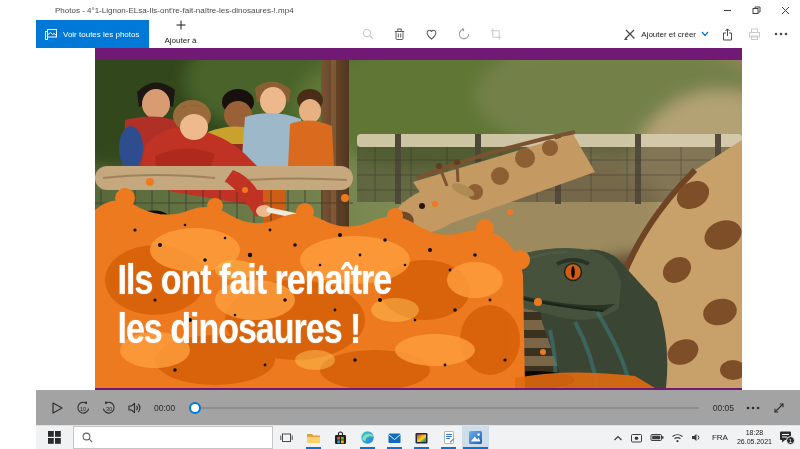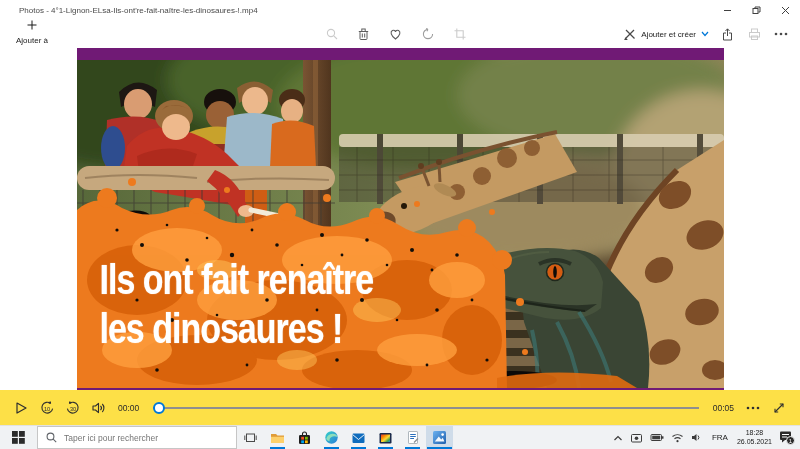--- a/index.html
+++ b/index.html
@@ -1,18 +1,18 @@
 <!DOCTYPE html>
 <html><head>
 <meta charset="utf-8">
 <style>
   * { box-sizing:border-box; margin:0; padding:0; }
   html,body { width:800px; height:449px; overflow:hidden; background:#fff;
               font-family:"Liberation Sans", sans-serif; }
-  .app { position:relative; width:800px; height:449px; }
+  .app { position:relative; width:800px; height:449px;padding-left:36px; }
 
   
   .titlebar { height:20px; display:flex; align-items:center; background:#fff; }
   .titlebar .title { font-size:8px; color:#4a4a4a; padding-left:19px; white-space:nowrap; }
   .win-controls { margin-left:auto; display:flex; }
   .win-btn { width:29px; height:20px; display:flex; align-items:center; justify-content:center; }
 
   
   .toolbar { height:28px; display:flex; align-items:stretch; background:#fff; position:relative; }
   .btn-primary { background:#0078d7; color:#fff; display:flex; align-items:center; gap:6px;
@@ -31,21 +31,21 @@
   .video { width:647px; height:342px; margin:0 auto; position:relative; background:#701a75; }
   .scene { position:absolute; left:0; top:12px; width:647px; height:328px; overflow:hidden; }
   .overlay-text { position:absolute; left:23px; color:#fff; font-weight:bold; font-size:34px;
                   letter-spacing:-1px; line-height:1; transform:scaleY(1.25);
                   transform-origin:left top; white-space:nowrap;
                   text-shadow:0 0 1px rgba(255,255,255,.65); }
   .line1 { top:198px; }
   .line2 { top:247px; }
 
   
-  .controls { height:35px; display:flex; align-items:center; padding:0 8px; background:#fde047; }
+  .controls { height:35px; display:flex; align-items:center; padding:0 8px; background:#a3a3a3; }
   .pbtn { width:26px; height:26px; display:flex; align-items:center; justify-content:center; }
   .time { font-size:8.5px; color:#2a2a2a; margin:0 6px; }
   .slider { flex:1; position:relative; height:14px; margin:0 8px; }
   .slider .track { position:absolute; top:6px; left:0; right:0; height:2px; background:#8f8f8f; }
   .slider .handle { position:absolute; top:1px; left:0; width:12px; height:12px;
                     border-radius:50%; background:#fff; border:2px solid #0078d7; }
 
   
   .taskbar { height:24px; background:#f0f2f4; border-top:1px solid #e2e2e2;
              display:flex; align-items:stretch; }
@@ -84,20 +84,28 @@
       <span class="win-btn">
         <svg width="9" height="9" stroke="#404040" stroke-width="1">
           <line x1="1" y1="1" x2="8" y2="8"></line>
             <line x1="8" y1="1" x2="1" y2="8"></line>
         </svg>
       </span>
     </div>
   </div>
 
   <div class="toolbar">
+    <div class="btn-primary">
+      <svg width="12" height="11" fill="none" stroke="#fff" stroke-width="1">
+        <rect x="2.5" y="0.5" width="9" height="7.5"></rect>
+          <path d="M2.5,6 L5.5,3.5 L7.5,5.5 L9,4.5 L11.5,6.5"></path>
+          <rect x="0.5" y="2.5" width="2" height="8"></rect>
+      </svg>
+      <span>Voir toutes les photos</span>
+    </div>
     <div class="btn-add">
       <svg width="10" height="10" stroke="#1a1a1a" stroke-width="1">
         <line x1="5" y1="0.5" x2="5" y2="9.5"></line>
           <line x1="0.5" y1="5" x2="9.5" y2="5"></line>
       </svg>
       <span>Ajouter à</span>
     </div>
 
     <div class="center-icons">
       <span class="ibtn">
@@ -490,21 +498,20 @@
           <rect x="7" y="0" width="5.8" height="5.8"></rect>
         <rect x="0" y="7" width="5.8" height="5.8"></rect>
           <rect x="7" y="7" width="5.8" height="5.8"></rect>
       </svg>
     </div>
     <div class="searchbox">
       <svg width="11" height="11" fill="none" stroke="#5f6368" stroke-width="1.1">
         <circle cx="4.5" cy="4.5" r="3.4"></circle>
           <line x1="7.2" y1="7.2" x2="10.2" y2="10.2"></line>
       </svg>
-      <input type="text" placeholder="Taper ici pour rechercher" style="">
     </div>
     <div class="tbtn">
       <svg width="13" height="13" fill="none" stroke="#4a4a4a" stroke-width="1">
         <rect x="2.5" y="3" width="8" height="7.5"></rect>
           <line x1="0.8" y1="4.5" x2="0.8" y2="9"></line>
           <line x1="12.2" y1="4.5" x2="12.2" y2="9"></line>
       </svg>
     </div>
     <div class="tbtn">
       <svg width="15" height="13">

